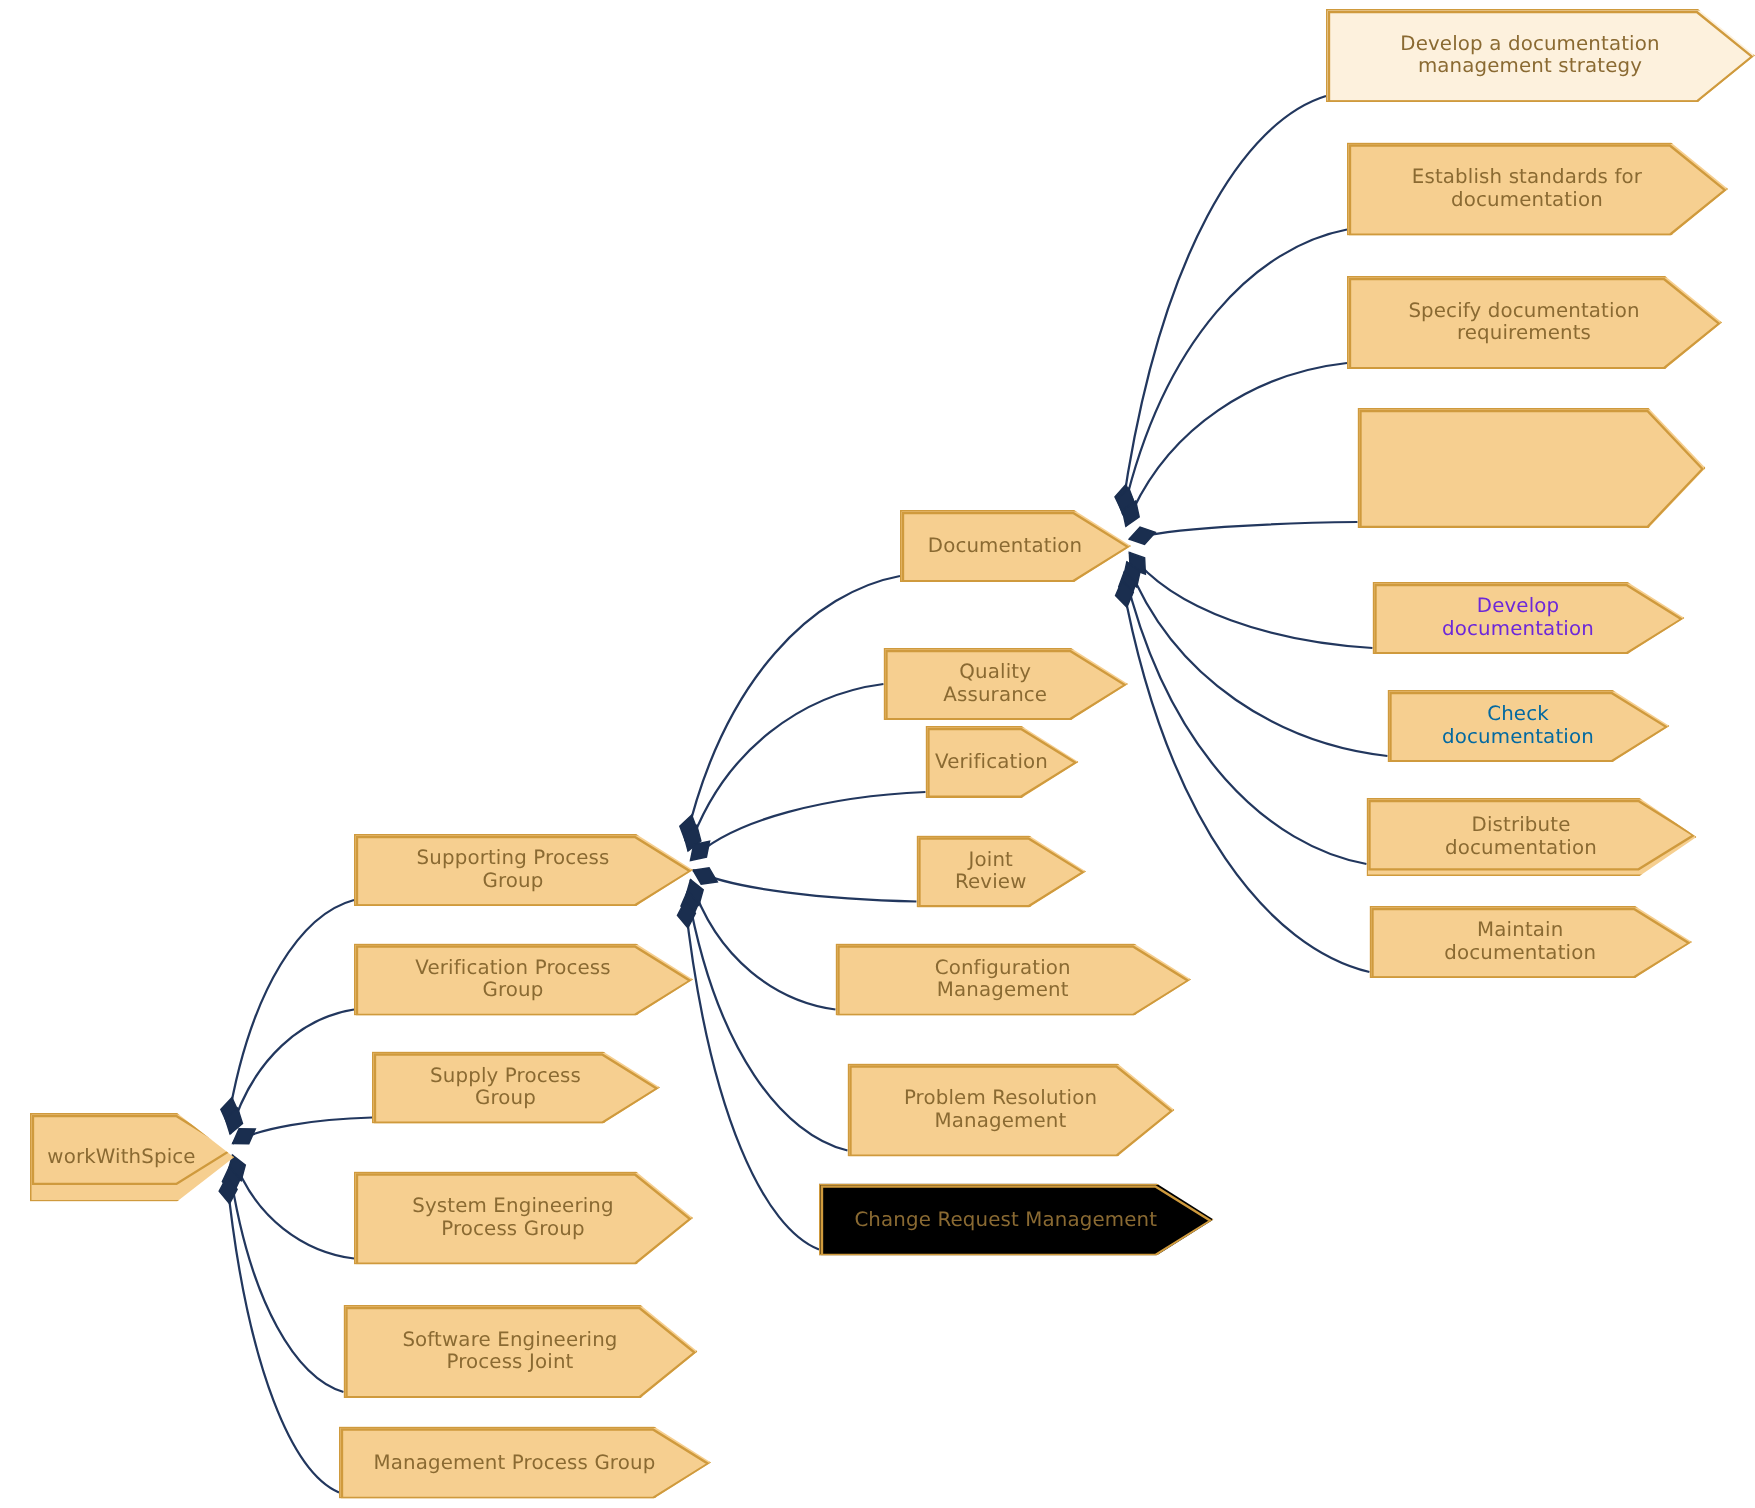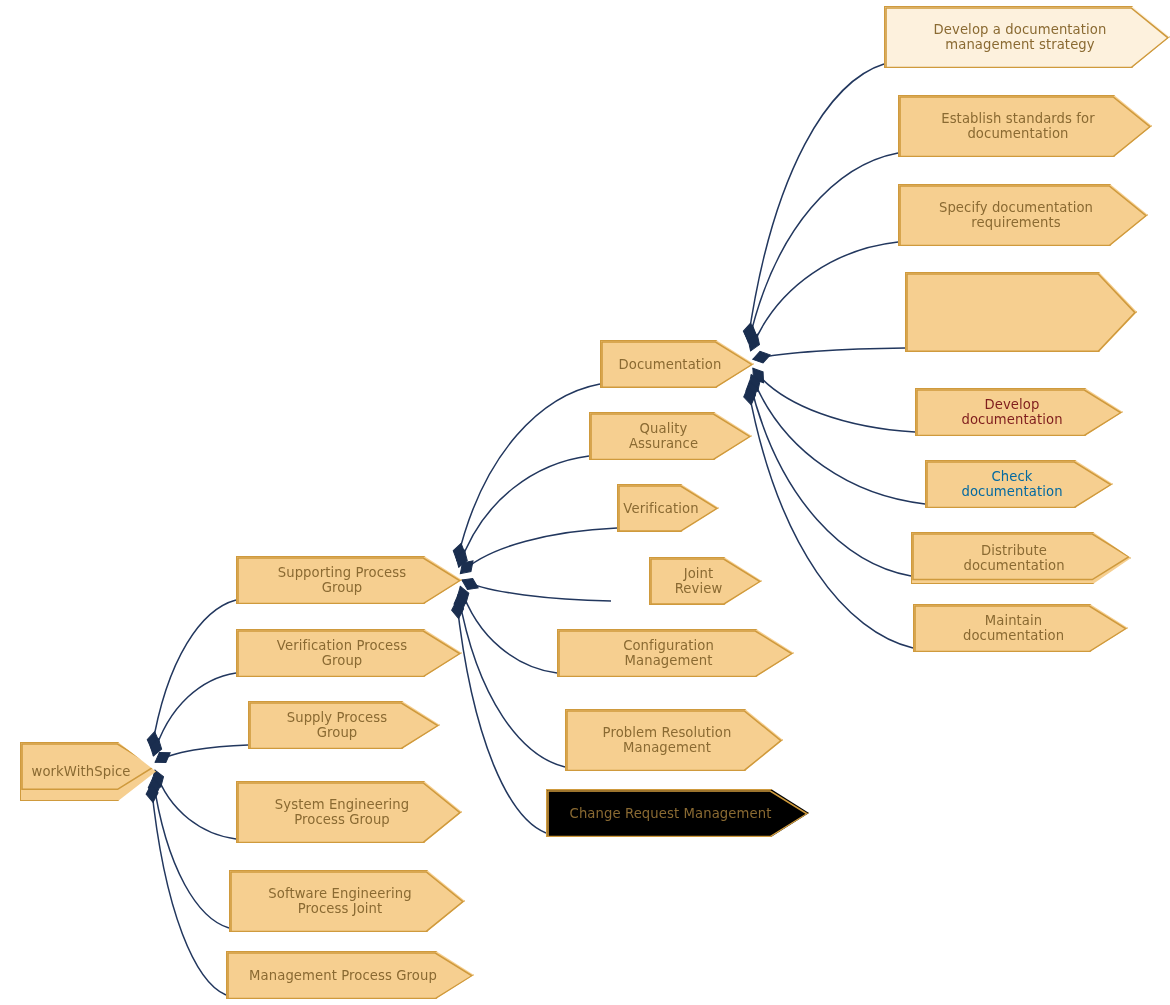--- a/index.html
+++ b/index.html
@@ -186,33 +186,33 @@
           <path d="M1,1 H210 L247,24 L210,47 H1 Z" fill="none" stroke="#cf9a3d" stroke-width="1.6" stroke-linejoin="miter"></path>
         </svg>
         <span class="label">Management Process Group</span>
       </div>
       <div class="node" style="left: 600px; top: 340px; width: 154px; height: 48px; background: rgb(246, 207, 144); border-color: rgb(207, 154, 61); color: rgb(138, 106, 50);">
         <svg class="chev-outline" viewBox="0 0 154 48" preserveAspectRatio="none">
           <path d="M1,1 H116 L153,24 L116,47 H1 Z" fill="none" stroke="#cf9a3d" stroke-width="1.6" stroke-linejoin="miter"></path>
         </svg>
         <span class="label">Documentation</span>
       </div>
-      <div class="node" style="left: 589px; top: 412px; width: 163px; height: 48px; background: rgb(246, 207, 144); border-color: rgb(207, 154, 61); color: rgb(138, 106, 50);">
+      <div class="node" style="left: 589px; top: 432px; width: 163px; height: 48px; background: rgb(246, 207, 144); border-color: rgb(207, 154, 61); color: rgb(138, 106, 50);">
         <svg class="chev-outline" viewBox="0 0 163 48" preserveAspectRatio="none">
           <path d="M1,1 H125 L162,24 L125,47 H1 Z" fill="none" stroke="#cf9a3d" stroke-width="1.6" stroke-linejoin="miter"></path>
         </svg>
         <span class="label">Quality Assurance</span>
       </div>
       <div class="node" style="left: 617px; top: 484px; width: 102px; height: 48px; background: rgb(246, 207, 144); border-color: rgb(207, 154, 61); color: rgb(138, 106, 50);">
         <svg class="chev-outline" viewBox="0 0 102 48" preserveAspectRatio="none">
           <path d="M1,1 H64 L101,24 L64,47 H1 Z" fill="none" stroke="#cf9a3d" stroke-width="1.6" stroke-linejoin="miter"></path>
         </svg>
         <span class="label">Verification</span>
       </div>
-      <div class="node" style="left: 611px; top: 557px; width: 113px; height: 48px; background: rgb(246, 207, 144); border-color: rgb(207, 154, 61); color: rgb(138, 106, 50); margin-left: 38px;">
+      <div class="node" style="left: 611px; top: 557px; width: 113px; height: 48px; background: rgb(246, 207, 144); border-color: rgb(207, 154, 61); color: rgb(138, 106, 50);">
         <svg class="chev-outline" viewBox="0 0 113 48" preserveAspectRatio="none">
           <path d="M1,1 H75 L112,24 L75,47 H1 Z" fill="none" stroke="#cf9a3d" stroke-width="1.6" stroke-linejoin="miter"></path>
         </svg>
         <span class="label">Joint Review</span>
       </div>
       <div class="node" style="left: 557px; top: 629px; width: 237px; height: 48px; background: rgb(246, 207, 144); border-color: rgb(207, 154, 61); color: rgb(138, 106, 50);">
         <svg class="chev-outline" viewBox="0 0 237 48" preserveAspectRatio="none">
           <path d="M1,1 H199 L236,24 L199,47 H1 Z" fill="none" stroke="#cf9a3d" stroke-width="1.6" stroke-linejoin="miter"></path>
         </svg>
         <span class="label">Configuration Management</span>
@@ -249,21 +249,21 @@
           <path d="M1,1 H212 L249,31 L212,61 H1 Z" fill="none" stroke="#cf9a3d" stroke-width="1.6" stroke-linejoin="miter"></path>
         </svg>
         <span class="label">Specify documentation
 requirements</span>
       </div>
       <div class="node" style="left: 905px; top: 272px; width: 232px; height: 80px; background: rgb(246, 207, 144); border-color: rgb(207, 154, 61); color: rgb(138, 106, 50);">
         <svg class="chev-outline" viewBox="0 0 232 80" preserveAspectRatio="none">
           <path d="M1,1 H194 L231,40 L194,79 H1 Z" fill="none" stroke="#cf9a3d" stroke-width="1.6" stroke-linejoin="miter"></path>
         </svg>
       </div>
-      <div class="node" style="left: 915px; top: 388px; width: 208px; height: 48px; background: rgb(246, 207, 144); border-color: rgb(207, 154, 61); color: #7f1d1d;">
+      <div class="node" style="left: 915px; top: 388px; width: 208px; height: 48px; background: rgb(246, 207, 144); border-color: rgb(207, 154, 61); color: #6d28d9;">
         <svg class="chev-outline" viewBox="0 0 208 48" preserveAspectRatio="none">
           <path d="M1,1 H170 L207,24 L170,47 H1 Z" fill="none" stroke="#cf9a3d" stroke-width="1.6" stroke-linejoin="miter"></path>
         </svg>
         <span class="label">Develop documentation</span>
       </div>
       <div class="node" style="left: 925px; top: 460px; width: 188px; height: 48px; background: rgb(246, 207, 144); border-color: rgb(207, 154, 61); color: #0369a1;">
         <svg class="chev-outline" viewBox="0 0 188 48" preserveAspectRatio="none">
           <path d="M1,1 H150 L187,24 L150,47 H1 Z" fill="none" stroke="#cf9a3d" stroke-width="1.6" stroke-linejoin="miter"></path>
         </svg>
         <span class="label">Check documentation</span>

